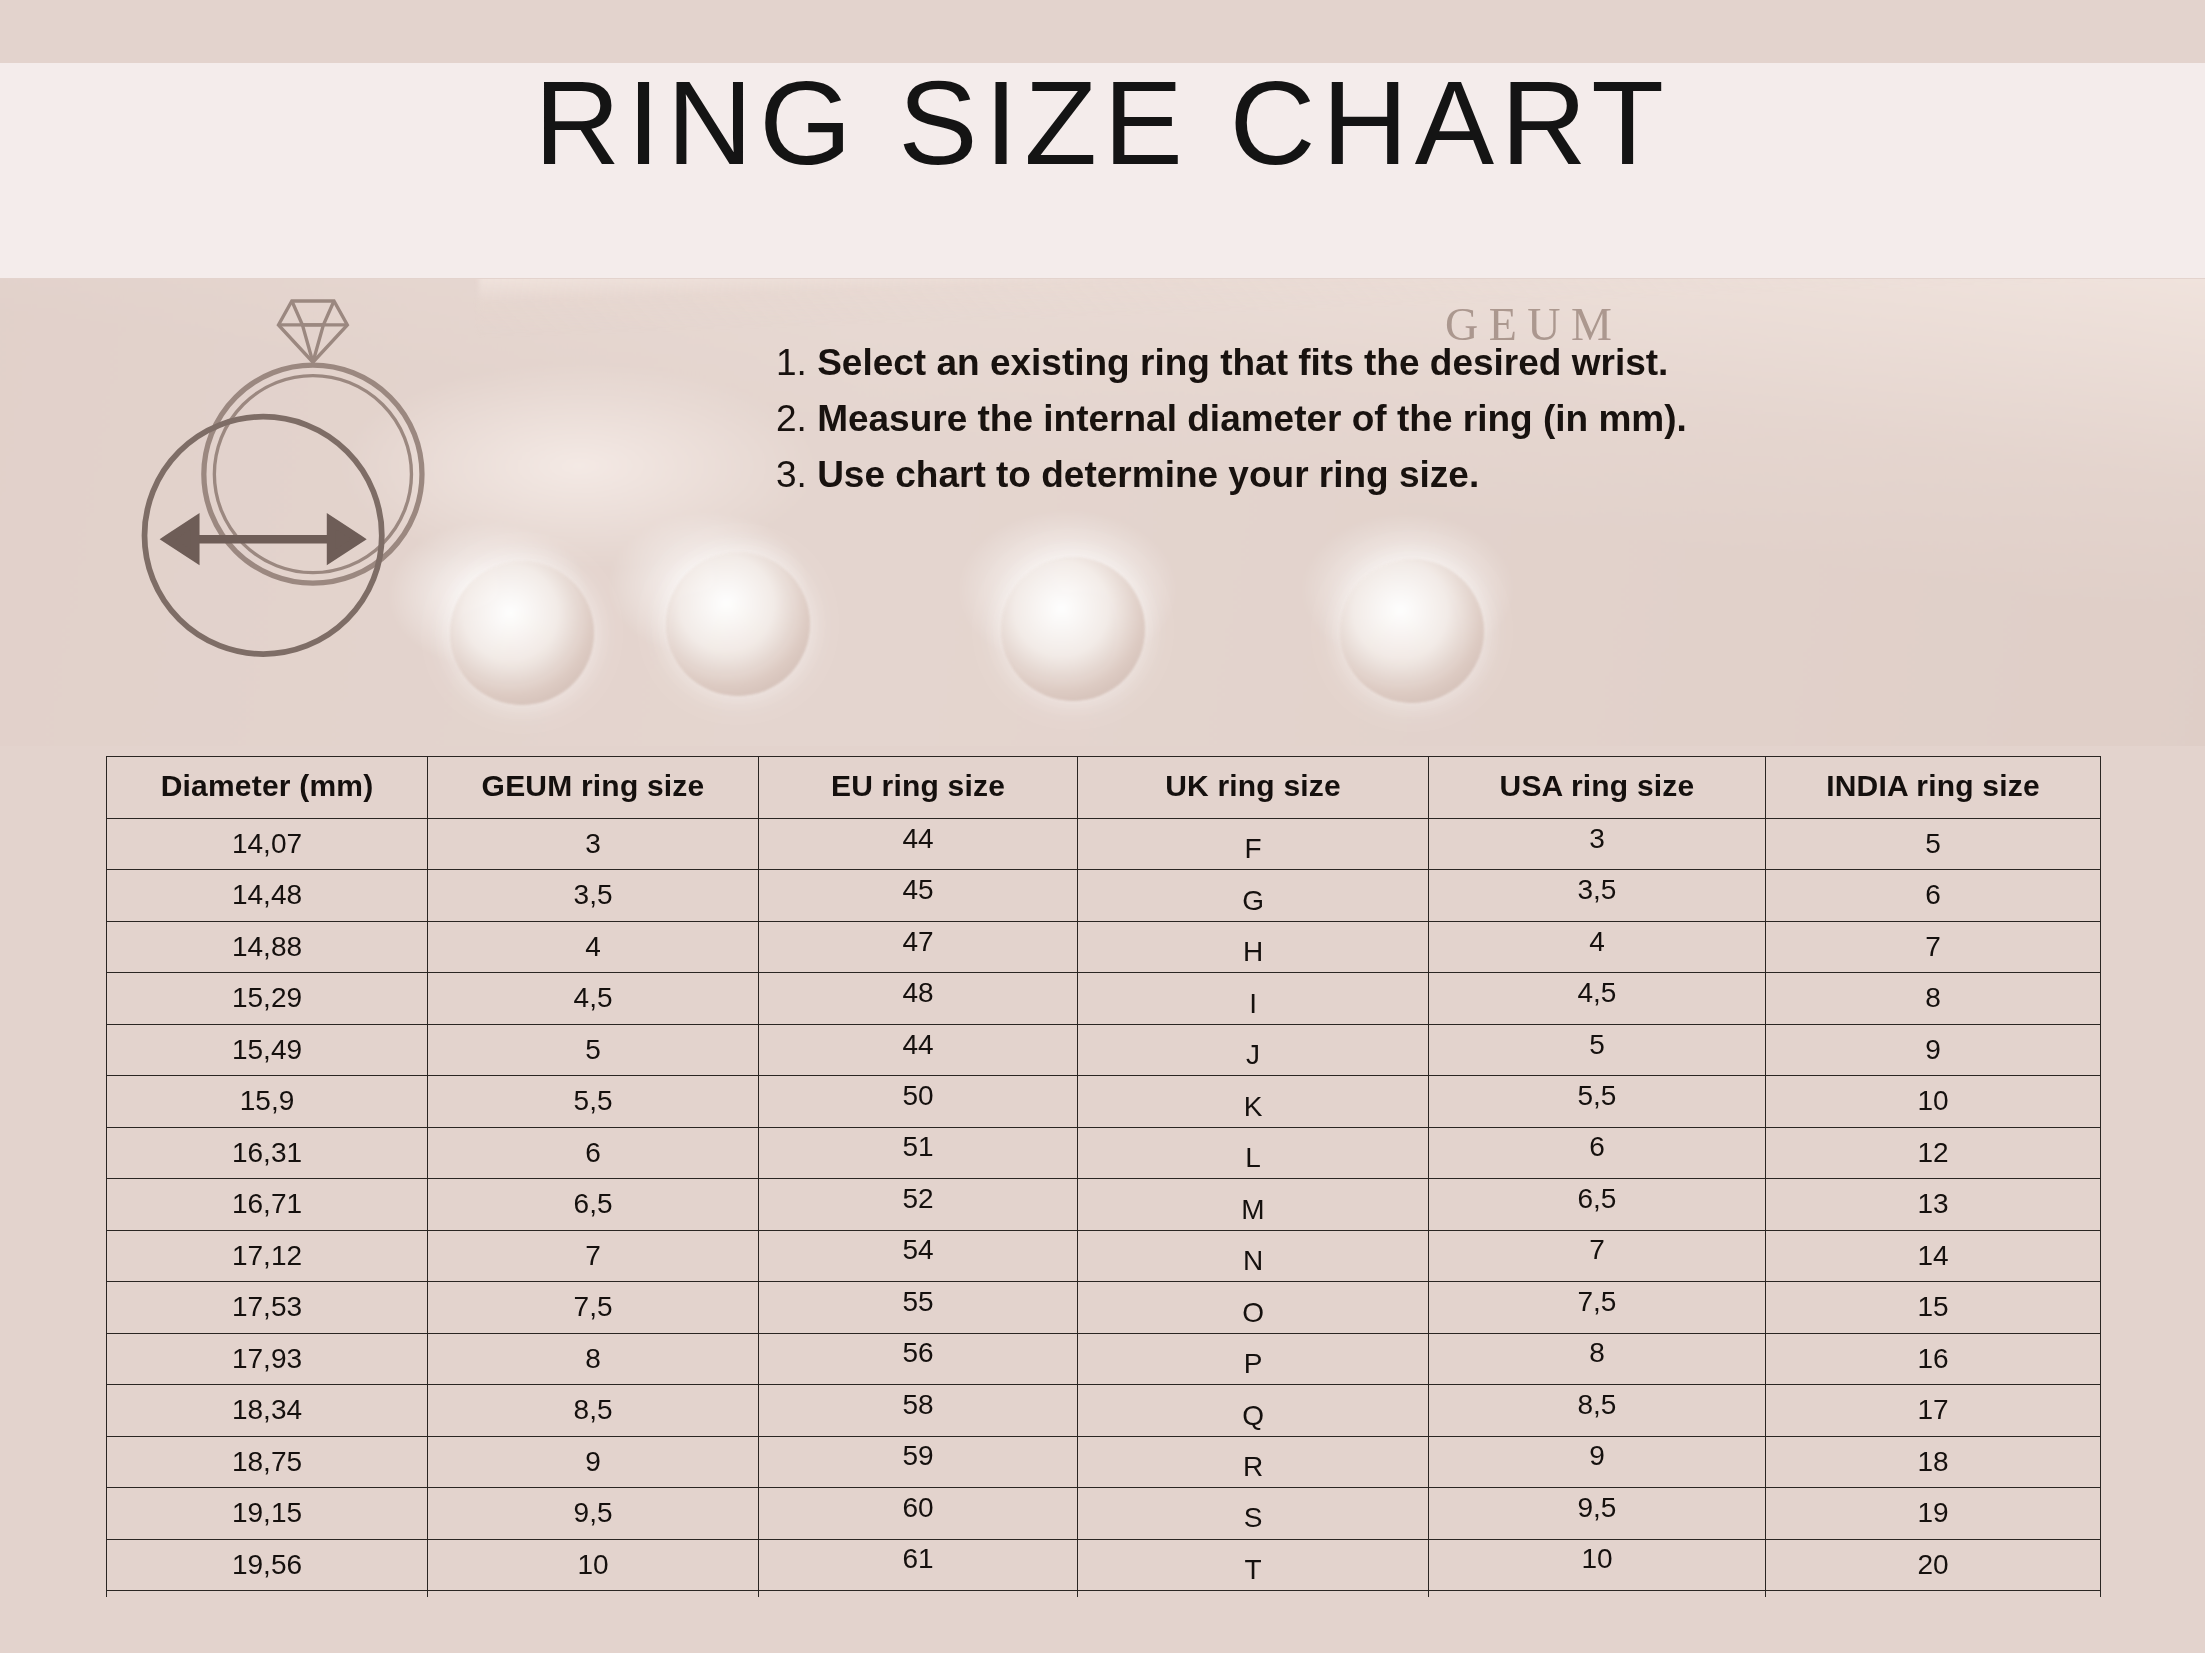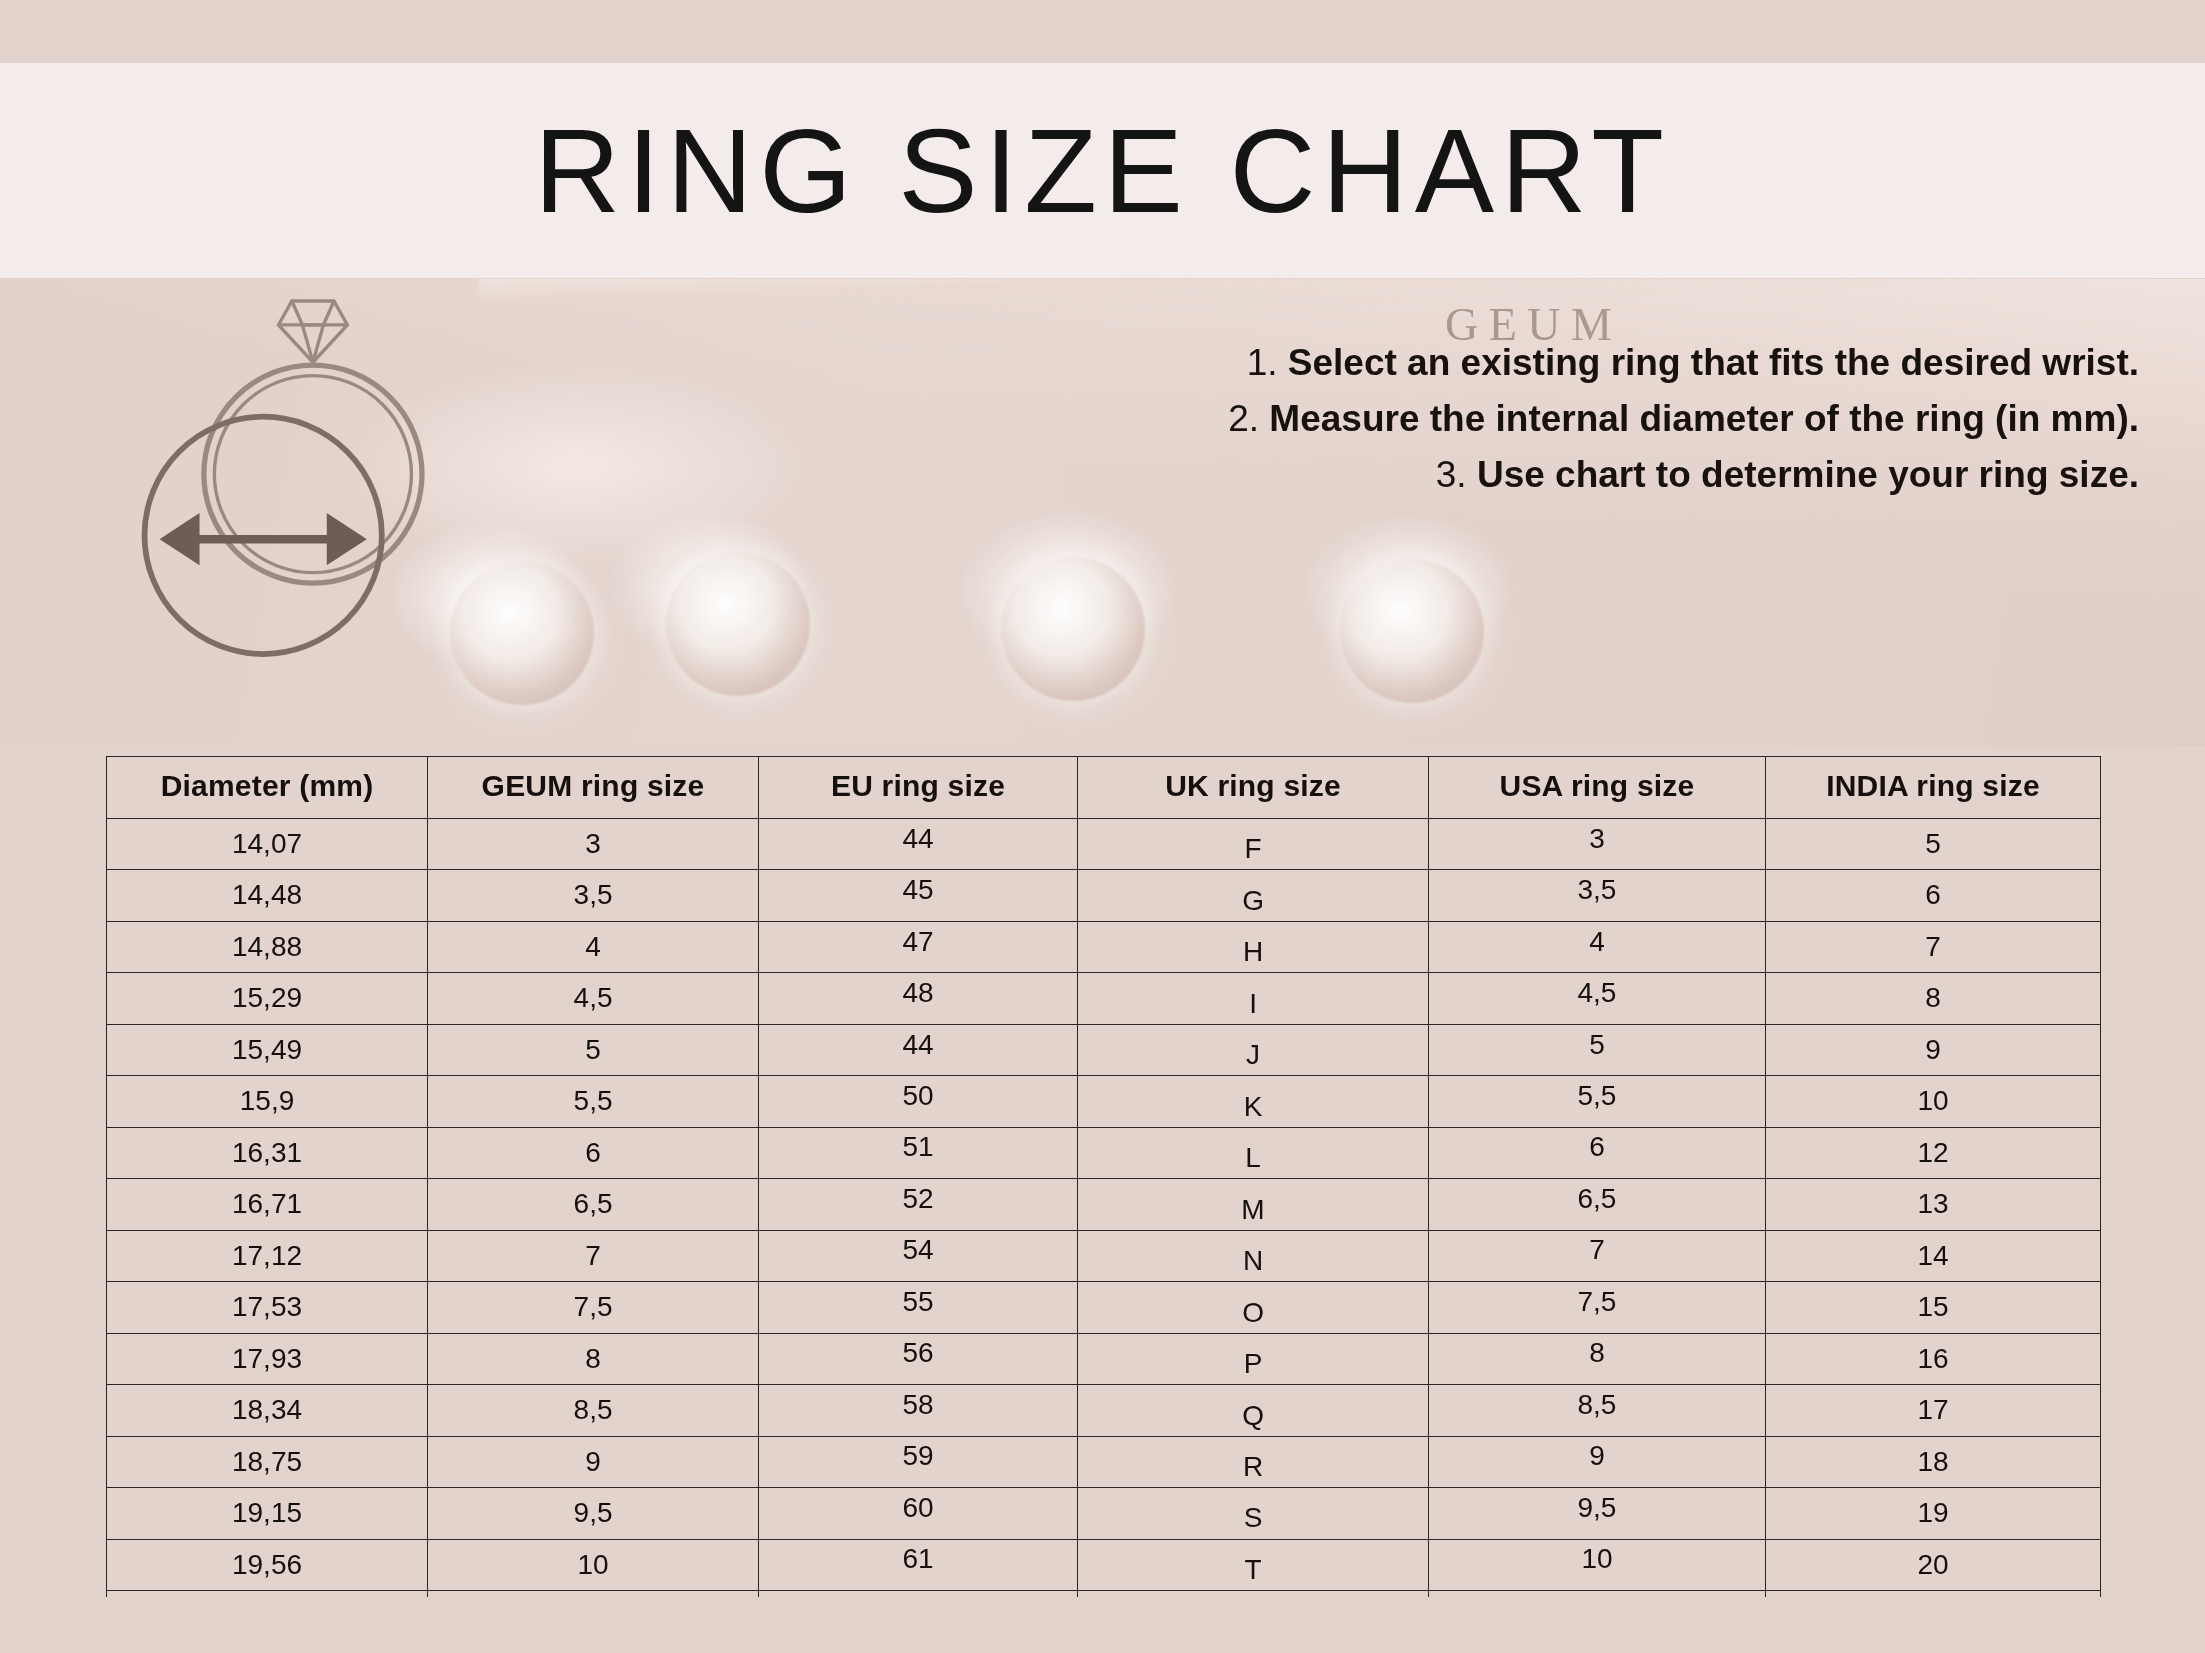--- a/index.html
+++ b/index.html
@@ -17,21 +17,20 @@
 
   
   .title-band {
     position: absolute;
     left: 0;
     top: 63px;
     width: 2205px;
     height: 215px;
     background: #f4eceb;
     display: flex;
-    align-items: center;
     justify-content: center;
   }
   .title-text {
     font-size: 119px;
     letter-spacing: 6.7px;
     color: #141414;
     font-weight: 300;
     font-family: "Liberation Sans", sans-serif;
     line-height: 1;
     white-space: nowrap;
@@ -96,24 +95,23 @@
     border-radius: 50%;
     background: radial-gradient(circle at 42% 36%, #ffffff 0%, #f3ece8 38%, #ddcbc3 66%, #c6b0a7 100%);
     box-shadow: 0 0 29px rgba(255,255,255,.65);
     filter: blur(1px);
     opacity: .95;
   }
 
   
   .instructions {
     position: absolute;
-    left: 751px;
+    left: 776px;
     top: 335px;
     width: 1388px;
-    text-align: right;
   }
   .instr-line {
     font-size: 37px;
     color: #18120f;
     font-weight: bold;
     line-height: 1.52;
     white-space: nowrap;
   }
   .instr-line .num {
     font-weight: normal;

